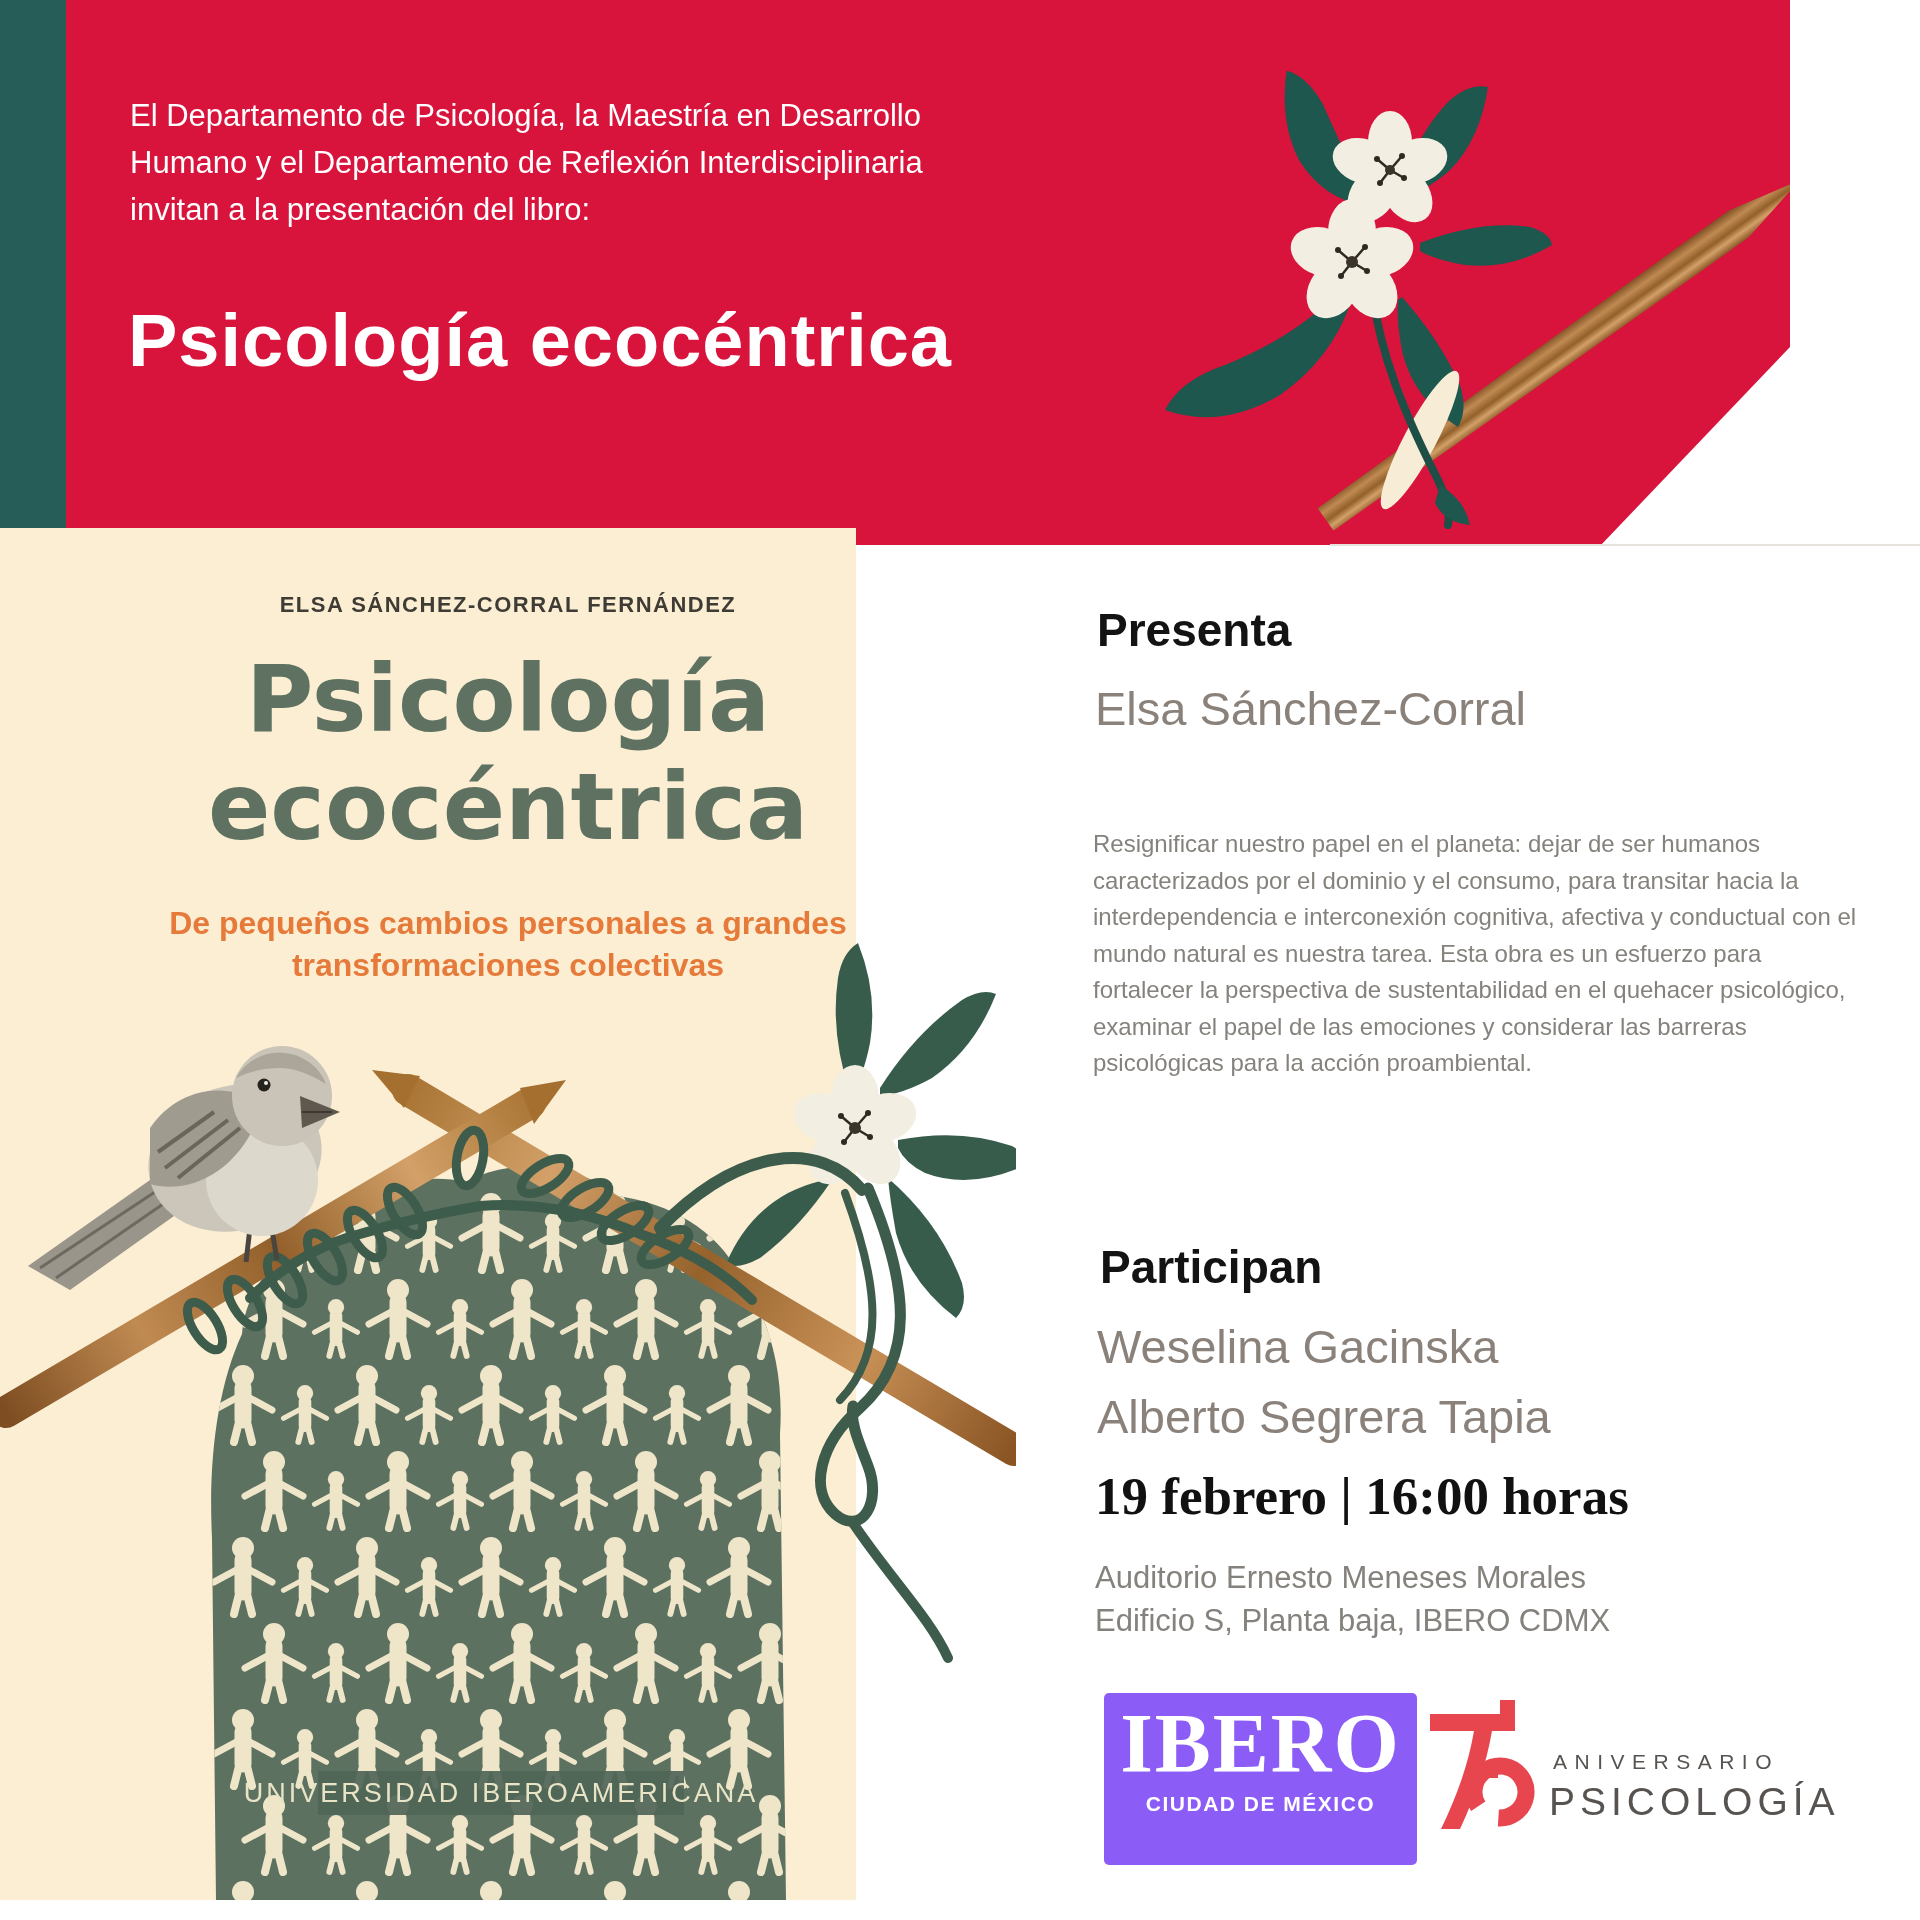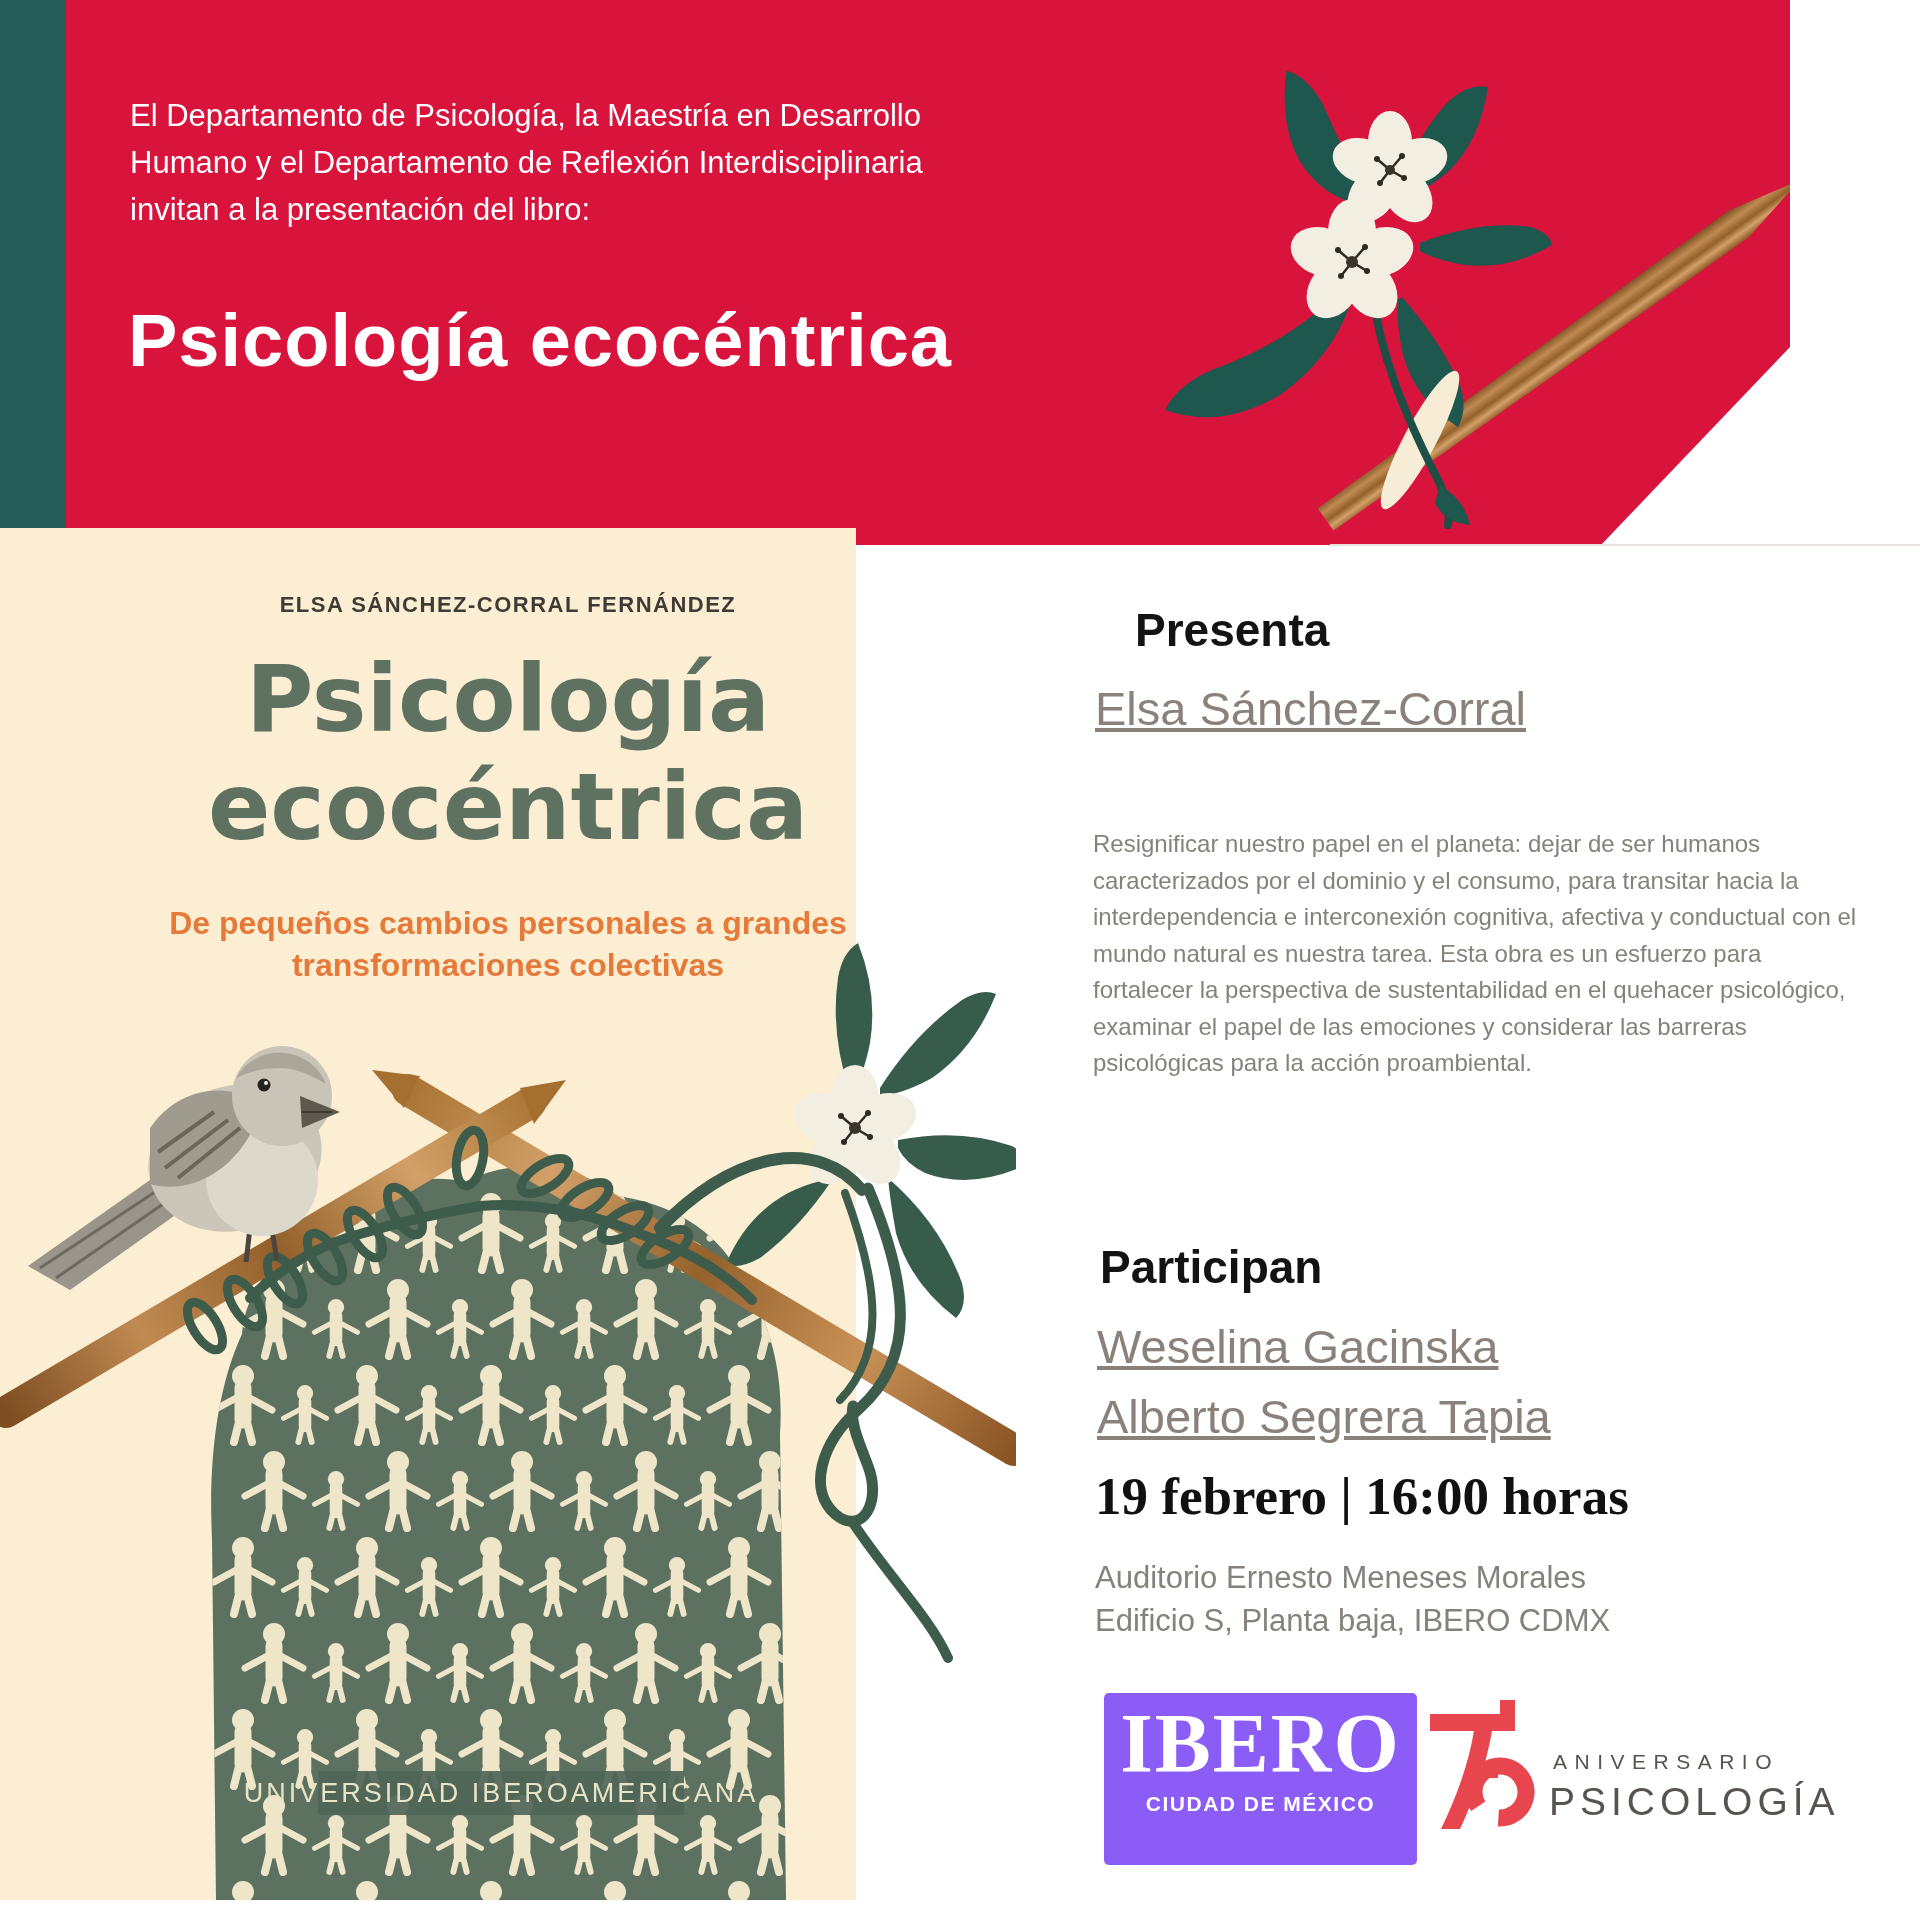--- a/index.html
+++ b/index.html
@@ -18,22 +18,22 @@
   #cover{left:0;top:528px;width:856px;height:1372px;background:#FBEED3;}
   #cover-author{left:0;top:64px;width:1016px;text-align:center;color:#3F3B35;
      font-size:22px;font-weight:700;letter-spacing:1.5px;}
   #cover-title{left:0;top:118px;width:1016px;text-align:center;color:#5F7262;
      font-family:"DejaVu Sans",sans-serif;font-size:92px;line-height:108px;font-weight:700;}
   #cover-subtitle{left:0;top:374px;width:1016px;text-align:center;color:#E67A3A;
      font-size:32px;line-height:42px;font-weight:700;}
   #cover-art{left:0;top:0;width:1016px;height:1372px;}
   
   .h-black{color:#131313;font-size:46px;font-weight:800;}
-  .name-gray{color:#8A817A;font-size:47px;line-height:57px;text-decoration:underline;}
-  #presenta{left:1097px;top:603px;margin-left:38px;}
+  .name-gray{color:#8A817A;font-size:47px;line-height:57px;}
+  #presenta{left:1097px;top:603px;}
   #presenter{left:1095px;top:680px;}
   #description{left:1093px;top:826px;width:775px;color:#85817C;font-size:24px;line-height:36.5px;}
   #participan{left:1100px;top:1240px;}
   #participants{left:1097px;top:1312px;line-height:70px;}
   #datetime{left:1095px;top:1466px;color:#111;font-family:"Liberation Serif",serif;
      font-size:53px;font-weight:700;}
   #venue{left:1095px;top:1556px;color:#85817C;font-size:31px;line-height:43px;}
   #col-divider{left:1330px;top:544px;width:590px;height:2px;background:#E6E3DF;}
   
   #ibero-box{left:1104px;top:1693px;width:313px;height:172px;background:#8b5cf6;border-radius:5px;}

